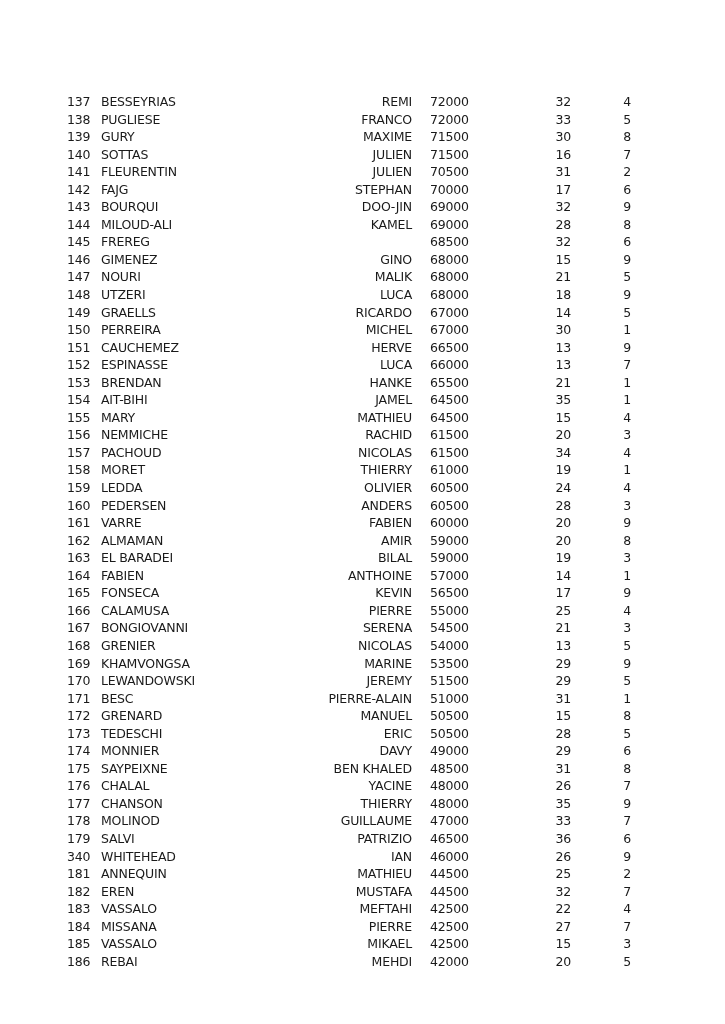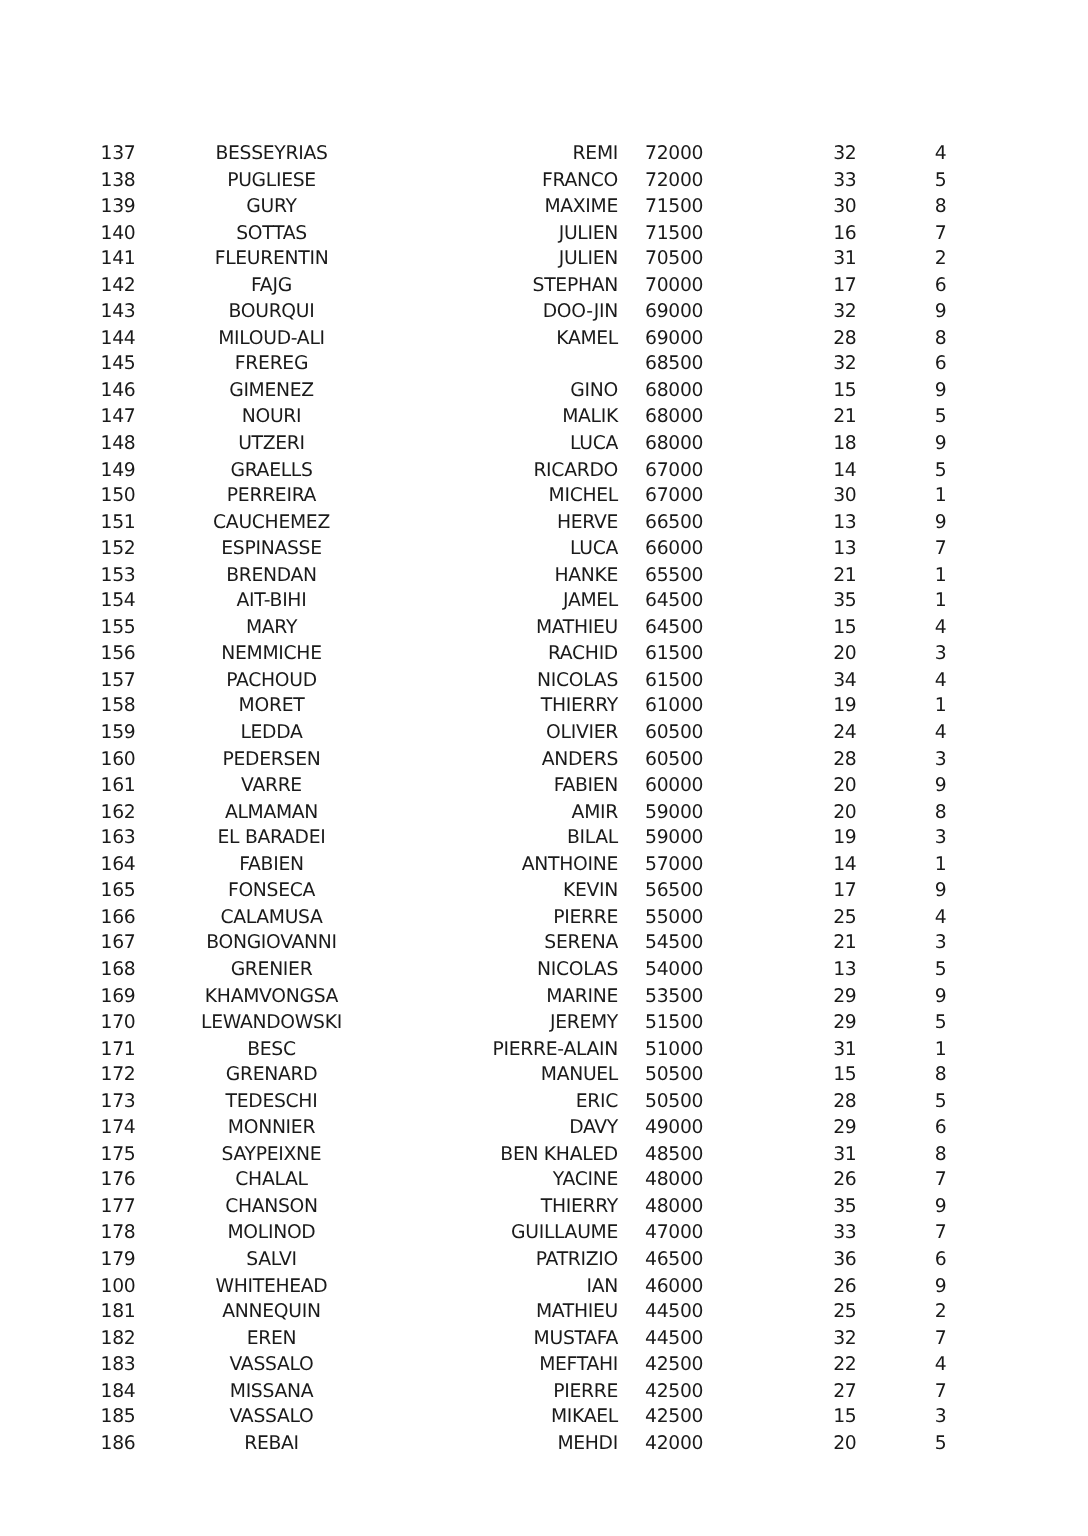--- a/index.html
+++ b/index.html
@@ -37,21 +37,21 @@
       font-size: 12.5px;
       line-height: 17.55px;
       letter-spacing: -0.2px;
     }
     .cell {
       position: absolute;
       top: 0;
       white-space: nowrap;
     }
     .c-rank { left: 67px; width: 40px; text-align: left; }
-    .c-last { left: 101px; width: 160px; text-align: center; }
+    .c-last { left: 101px; width: 160px; text-align: left; }
     .c-first { left: 262px; width: 150px; text-align: right; }
     .c-amount { left: 430px; width: 60px; }
     .c-age { left: 536px; width: 35px; text-align: right; }
     .c-digit { left: 600px; width: 31px; text-align: right; }
   </style>
 </head>
 <body>
 
 <div id="page">
   <div id="table">
@@ -437,21 +437,21 @@
       <div class="row">
         <span class="cell c-rank">179</span>
         <span class="cell c-last">SALVI</span>
         <span class="cell c-first">PATRIZIO</span>
         <span class="cell c-amount">46500</span>
         <span class="cell c-age">36</span>
         <span class="cell c-digit">6</span>
       </div>
 
       <div class="row">
-        <span class="cell c-rank">100</span>
+        <span class="cell c-rank">340</span>
         <span class="cell c-last">WHITEHEAD</span>
         <span class="cell c-first">IAN</span>
         <span class="cell c-amount">46000</span>
         <span class="cell c-age">26</span>
         <span class="cell c-digit">9</span>
       </div>
 
       <div class="row">
         <span class="cell c-rank">181</span>
         <span class="cell c-last">ANNEQUIN</span>

